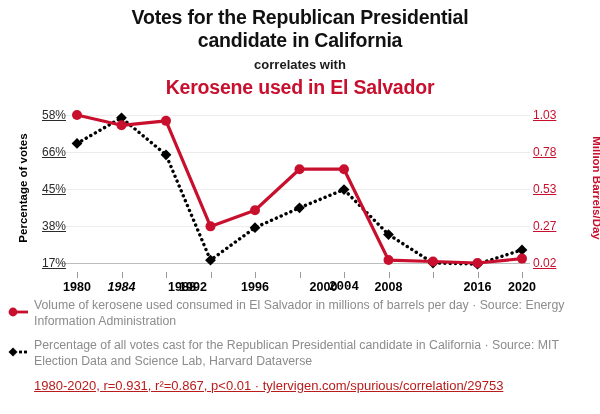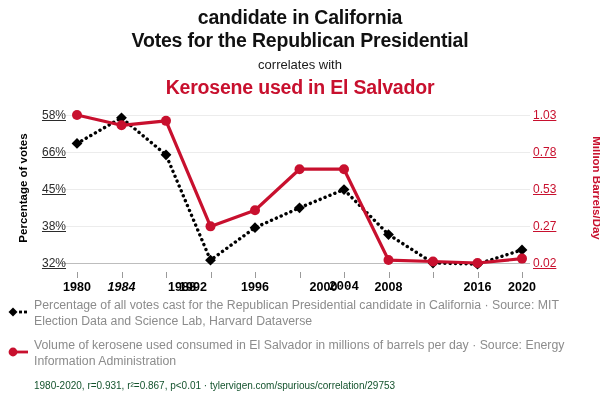--- a/index.html
+++ b/index.html
@@ -11,21 +11,21 @@
   }
   #page{position:relative;width:600px;height:414px;}
 
   
   .title-block{padding-top:6px;text-align:center;}
   .title-main{
     font-size:19.5px;font-weight:bold;line-height:23px;
     color:#111;letter-spacing:-0.2px;
   }
   .title-correlates{
-    font-size:13px;font-weight:normal;color:#1a1a1a;
+    font-size:13px;font-weight:bold;color:#1a1a1a;
     margin-top:5px;line-height:15px;
   }
   .title-second{
     font-size:19.5px;font-weight:bold;color:#c8102e;
     margin-top:4px;line-height:23px;letter-spacing:-0.2px;
   }
 
   
   .chart-wrap{position:absolute;left:0;top:104px;width:600px;height:190px;}
   .axis-title-left{
@@ -64,54 +64,54 @@
   svg.plot{position:absolute;left:0;top:0;width:600px;height:190px;}
 
   
   .legend{position:absolute;left:8px;top:298px;width:584px;}
   .legend-row{display:flex;align-items:flex-start;margin-bottom:9px;}
   .legend-mark{width:26px;flex:0 0 26px;padding-top:5px;}
   .legend-text{
     font-size:12.3px;line-height:15.5px;color:#8c8c8c;
   }
   .footer-note{
-    font-size:10px;line-height:15.5px;color:#14532d;
-    margin-left:26px;margin-top:4px;
+    font-size:13px;line-height:15.5px;color:#b91c1c;
+    margin-left:26px;margin-top:4px;text-decoration:underline;
   }
 </style>
 </head>
 <body>
 
 <div id="page">
 
   <div class="title-block">
     <div class="title-main">
+      <div>Votes for the Republican Presidential</div>
       <div>candidate in California</div>
-      <div>Votes for the Republican Presidential</div>
     </div>
     <div class="title-correlates">correlates with</div>
     <div class="title-second">Kerosene used in El Salvador</div>
   </div>
 
   <div class="chart-wrap">
 
     <div class="axis-title-left">Percentage of votes</div>
     <div class="axis-title-right">Million Barrels/Day</div>
 
     <div class="gridline" style="top:11px"></div>
     <div class="gridline" style="top:48px"></div>
     <div class="gridline" style="top:85px"></div>
     <div class="gridline" style="top:122px"></div>
     <div class="axisline" style="top:159px"></div>
 
     <div class="ytick left" style="top:4px">58%</div>
     <div class="ytick left" style="top:41px">66%</div>
     <div class="ytick left" style="top:78px">45%</div>
     <div class="ytick left" style="top:115px">38%</div>
-    <div class="ytick left" style="top:152px">32%</div>
+    <div class="ytick left" style="top:152px">17%</div>
 
     <div class="ytick right" style="top:4px">1.03</div>
     <div class="ytick right" style="top:41px">0.78</div>
     <div class="ytick right" style="top:78px">0.53</div>
     <div class="ytick right" style="top:115px">0.27</div>
     <div class="ytick right" style="top:152px">0.02</div>
 
     <svg class="plot" id="plot-svg" viewBox="0 0 600 190" preserveAspectRatio="none">
         <polyline points="77.0,39.5 121.5,13.8 166.0,50.8 210.5,156.2 255.0,123.7 299.5,103.8 344.0,85.6 388.5,130.5 433.0,159.0 477.5,160.1 522.0,145.9" fill="none" stroke="#000000" stroke-width="3.4" stroke-linecap="round" stroke-linejoin="round" stroke-dasharray="0.1 5.2"></polyline>
         <polygon points="77,34.061538461538454 82.4,39.46153846153845 77,44.86153846153845 71.6,39.46153846153845" fill="#000000"></polygon>
@@ -162,33 +162,33 @@
         <div class="xtickmark" style="left: 522px;"></div>
         <div class="xtick" style="left: 522px;">2020</div>
       </div>
   </div>
 
   <div class="legend">
 
     <div class="legend-row">
       <div class="legend-mark">
         <svg width="26" height="10" viewBox="0 0 26 10">
+          <rect x="4" y="3.6" width="16" height="2.8" fill="#c8102e"></rect>
+          <circle cx="5" cy="5" r="4.4" fill="#c8102e"></circle>
+        </svg>
+      </div>
+      <div class="legend-text">Volume of kerosene used consumed in El Salvador in millions of barrels per day · Source: Energy Information Administration</div>
+    </div>
+
+    <div class="legend-row">
+      <div class="legend-mark">
+        <svg width="26" height="10" viewBox="0 0 26 10">
           <polygon points="5,0.5 9.5,5 5,9.5 0.5,5" fill="#000000"></polygon>
           <rect x="11" y="3.6" width="3" height="2.8" fill="#000000"></rect>
           <rect x="16" y="3.6" width="3" height="2.8" fill="#000000"></rect>
         </svg>
       </div>
       <div class="legend-text">Percentage of all votes cast for the Republican Presidential candidate in California · Source: MIT Election Data and Science Lab, Harvard Dataverse</div>
     </div>
 
-    <div class="legend-row">
-      <div class="legend-mark">
-        <svg width="26" height="10" viewBox="0 0 26 10">
-          <rect x="4" y="3.6" width="16" height="2.8" fill="#c8102e"></rect>
-          <circle cx="5" cy="5" r="4.4" fill="#c8102e"></circle>
-        </svg>
-      </div>
-      <div class="legend-text">Volume of kerosene used consumed in El Salvador in millions of barrels per day · Source: Energy Information Administration</div>
-    </div>
-
     <div class="footer-note">1980-2020, r=0.931, r²=0.867, p&lt;0.01 · tylervigen.com/spurious/correlation/29753</div>
   </div>
 </div>
 
 </body></html>

